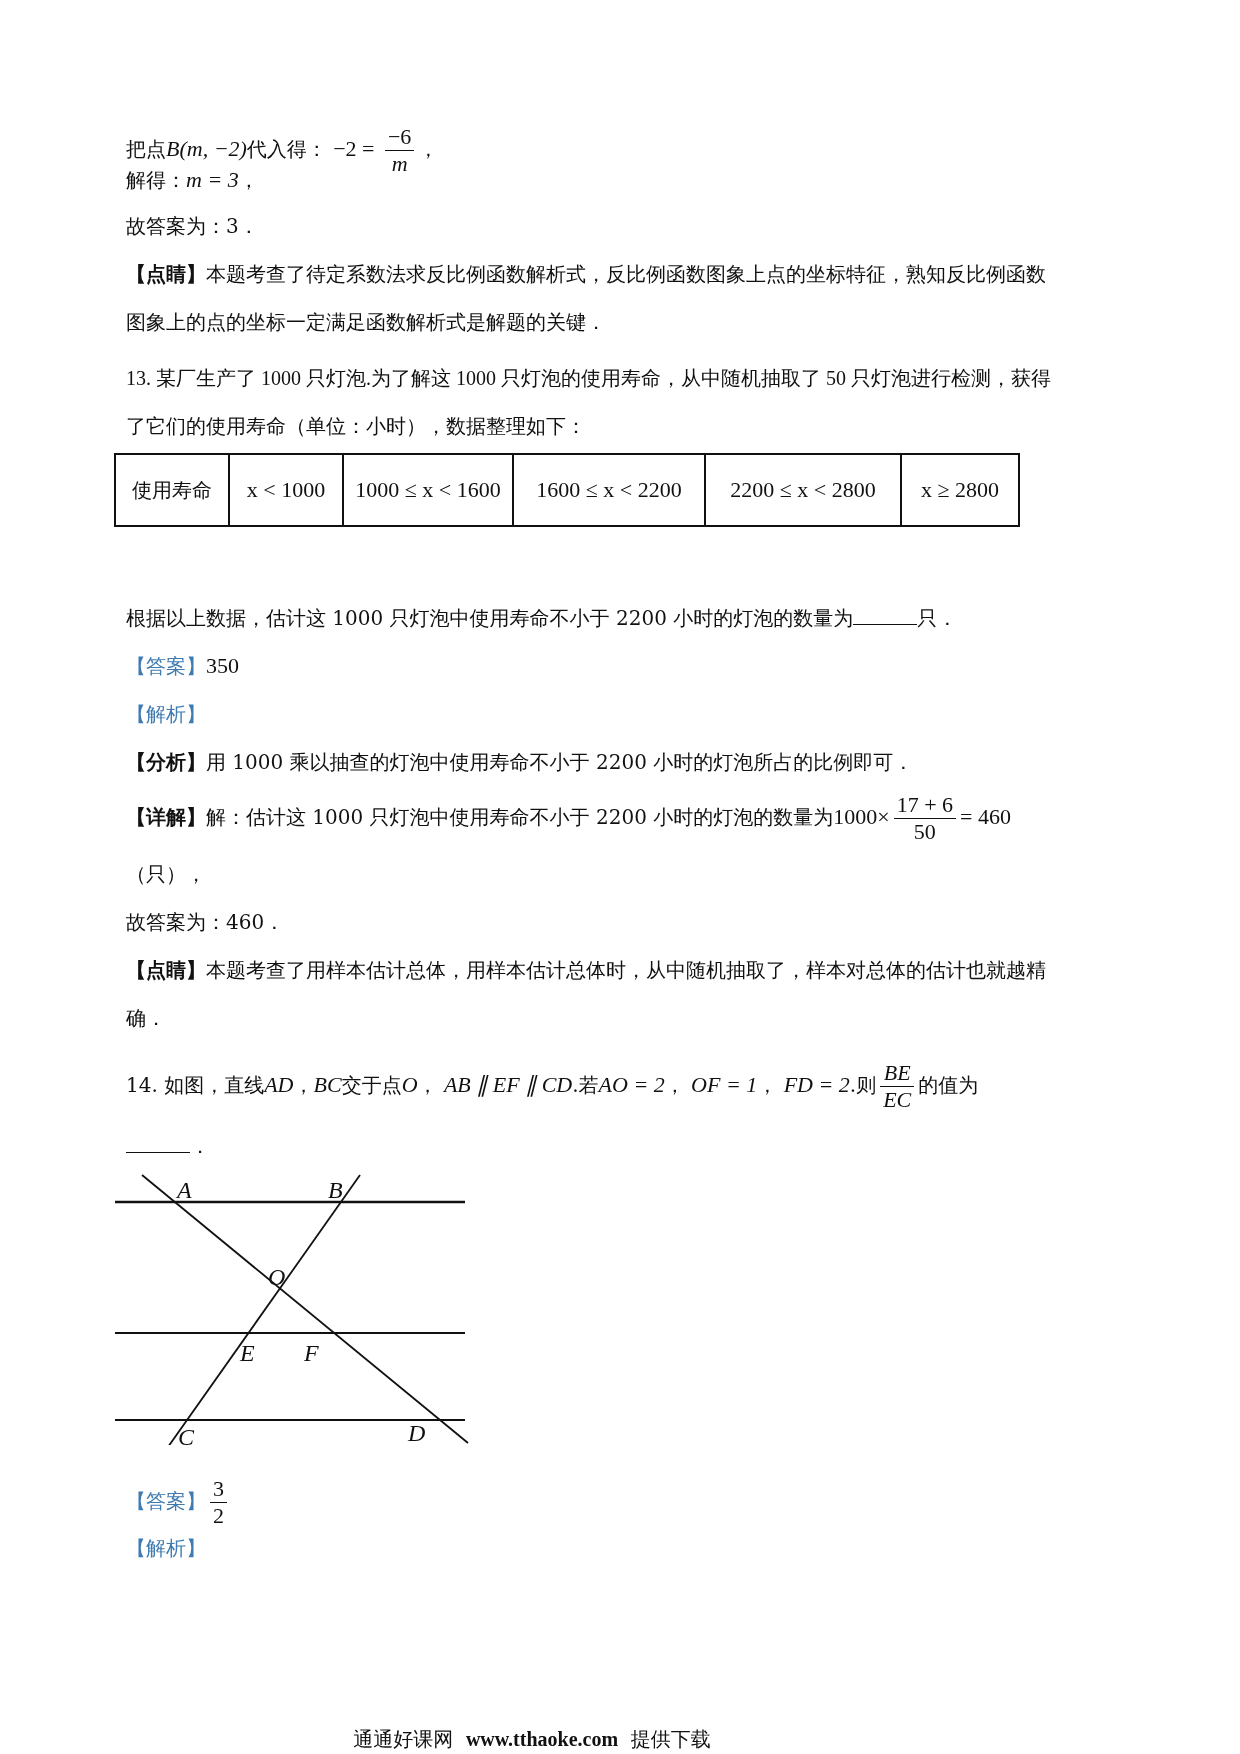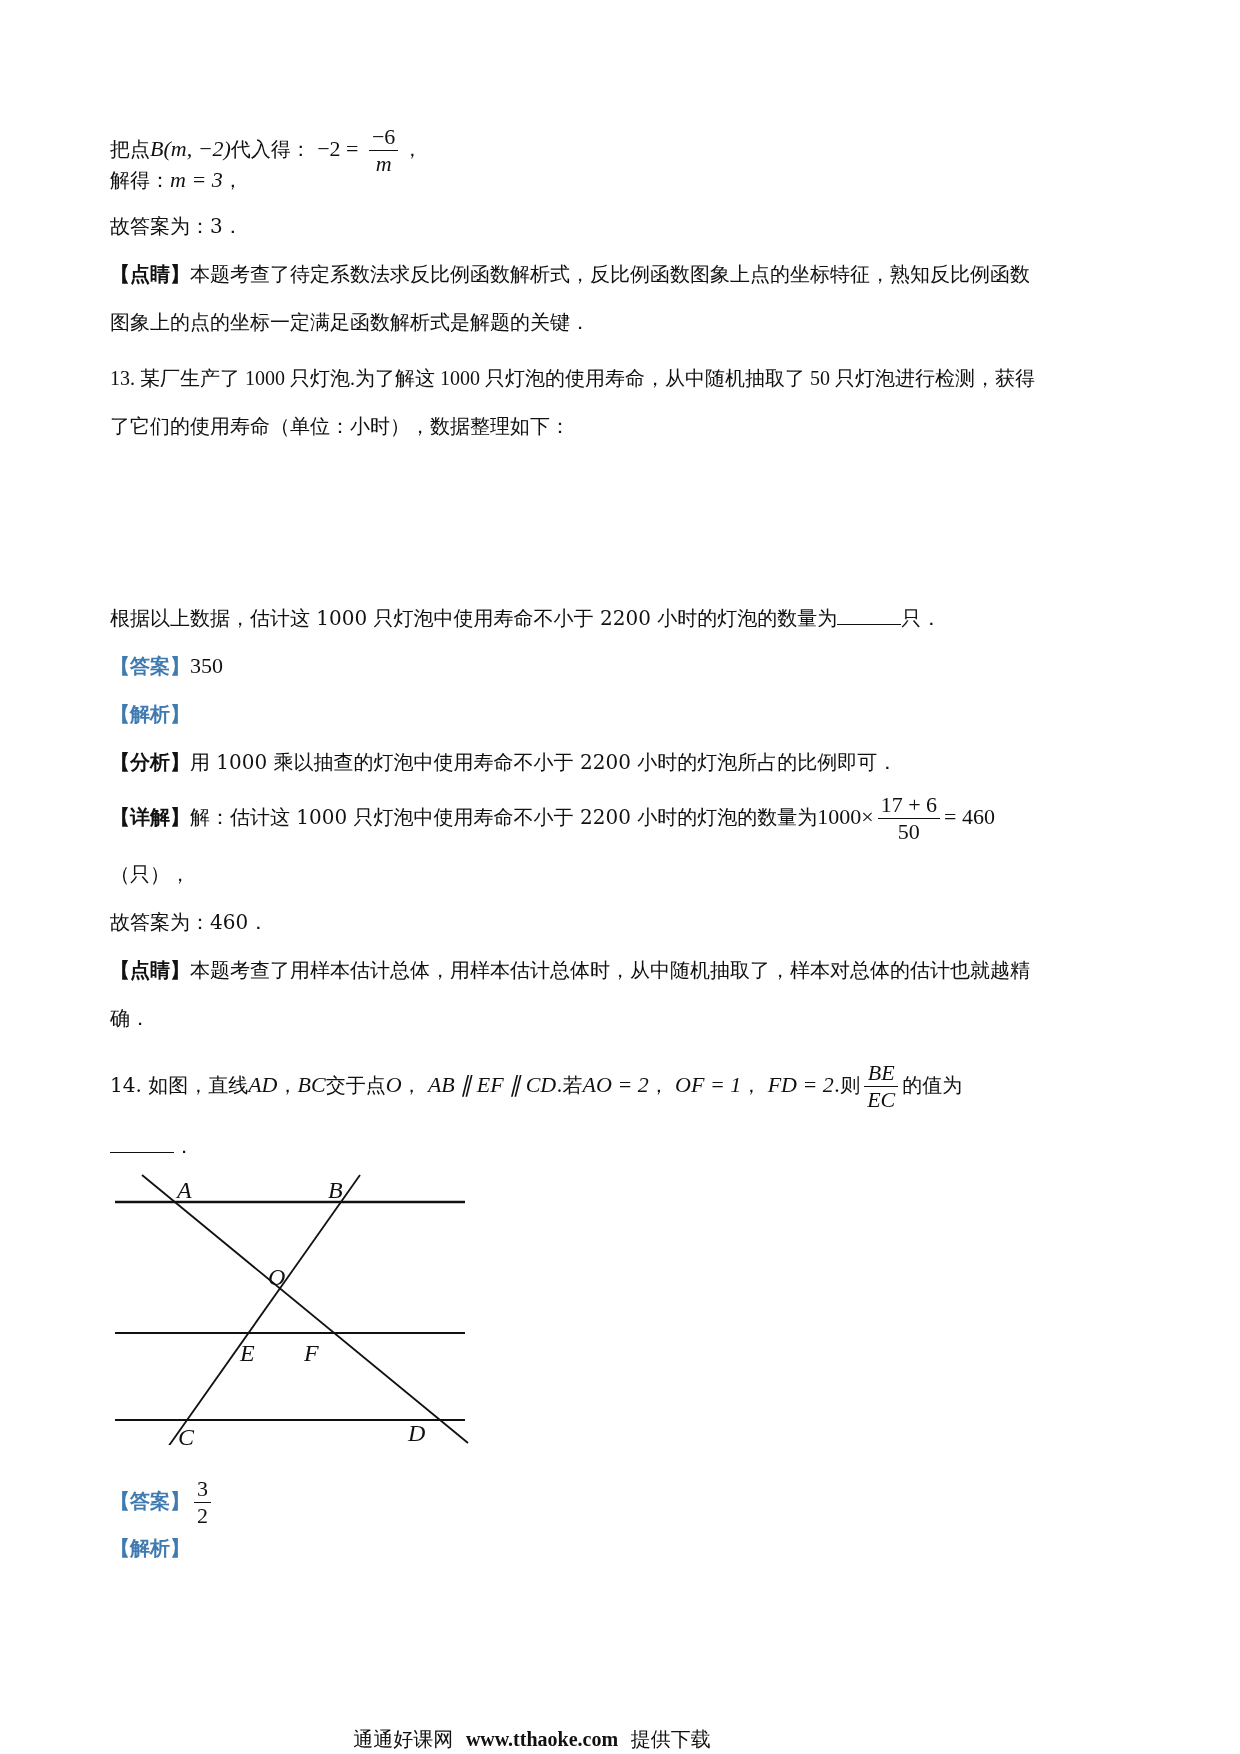--- a/index.html
+++ b/index.html
@@ -1,26 +1,26 @@
 <!DOCTYPE html>
 <html><head>
 <meta charset="utf-8">
 <style>
   html, body { margin: 0; padding: 0; background: #ffffff; }
   body {
     width: 1240px; height: 1754px; position: relative; overflow: hidden;
     font-family: "DejaVu Serif", serif; color: #111;
   }
   .line {
-    position: absolute; left: 110px; font-size: 20px; line-height: 28px;
+    position: absolute; left: 126px; font-size: 20px; line-height: 28px;
     white-space: nowrap;
   }
   .math { font-family: "Liberation Serif", serif; font-style: italic; font-size: 22px; }
   .num { font-family: "Liberation Serif", serif; font-size: 22px; }
-  .label-blue { color: #3f7bb0; font-weight: bold; }
+  .label-blue { color: #3f7bb0; }
   .bold-label { font-weight: bold; }
   .frac {
     display: inline-block; vertical-align: middle; text-align: center;
     font-family: "Liberation Serif", serif; margin: 0 4px;
   }
   .frac .top { display: block; padding: 0 3px; border-bottom: 1.5px solid #111; line-height: 26px; }
   .frac .bot { display: block; padding: 0 3px; line-height: 26px; }
   .blank { display: inline-block; width: 64px; border-bottom: 1.5px solid #111; height: 18px; vertical-align: baseline; }
 
   table.data {
@@ -56,20 +56,28 @@
 <div class="line" style="top:260px;">
   <span class="bold-label">【点睛】</span><span>本题考查了待定系数法求反比例函数解析式，反比例函数图象上点的坐标特征，熟知反比例函数</span>
 </div>
 <div class="line" style="top:308px;">图象上的点的坐标一定满足函数解析式是解题的关键．</div>
 
 <div class="line" style="top:364px;font-family:Liberation Serif, serif;">13. 某厂生产了 1000 只灯泡.为了解这 1000 只灯泡的使用寿命，从中随机抽取了 50 只灯泡进行检测，获得</div>
 <div class="line" style="top:412px;">了它们的使用寿命（单位：小时），数据整理如下：</div>
 
 <table class="data">
   <tbody>
+      <tr>
+    <td class="hdr" style="width:92px;">使用寿命</td>
+    <td style="width:92px;">x &lt; 1000</td>
+    <td style="width:148px;">1000 ≤ x &lt; 1600</td>
+    <td style="width:170px;">1600 ≤ x &lt; 2200</td>
+    <td style="width:174px;">2200 ≤ x &lt; 2800</td>
+    <td style="width:96px;">x ≥ 2800</td>
+  </tr>
 </tbody>
   </table>
 
 <div class="line" style="top:604px;">
   <span>根据以上数据，估计这 1000 只灯泡中使用寿命不小于 2200 小时的灯泡的数量为</span><span class="blank"></span><span>只．</span>
 </div>
 
 <div class="line" style="top:652px;">
   <span class="label-blue">【答案】</span><span class="num">350</span>
 </div>

